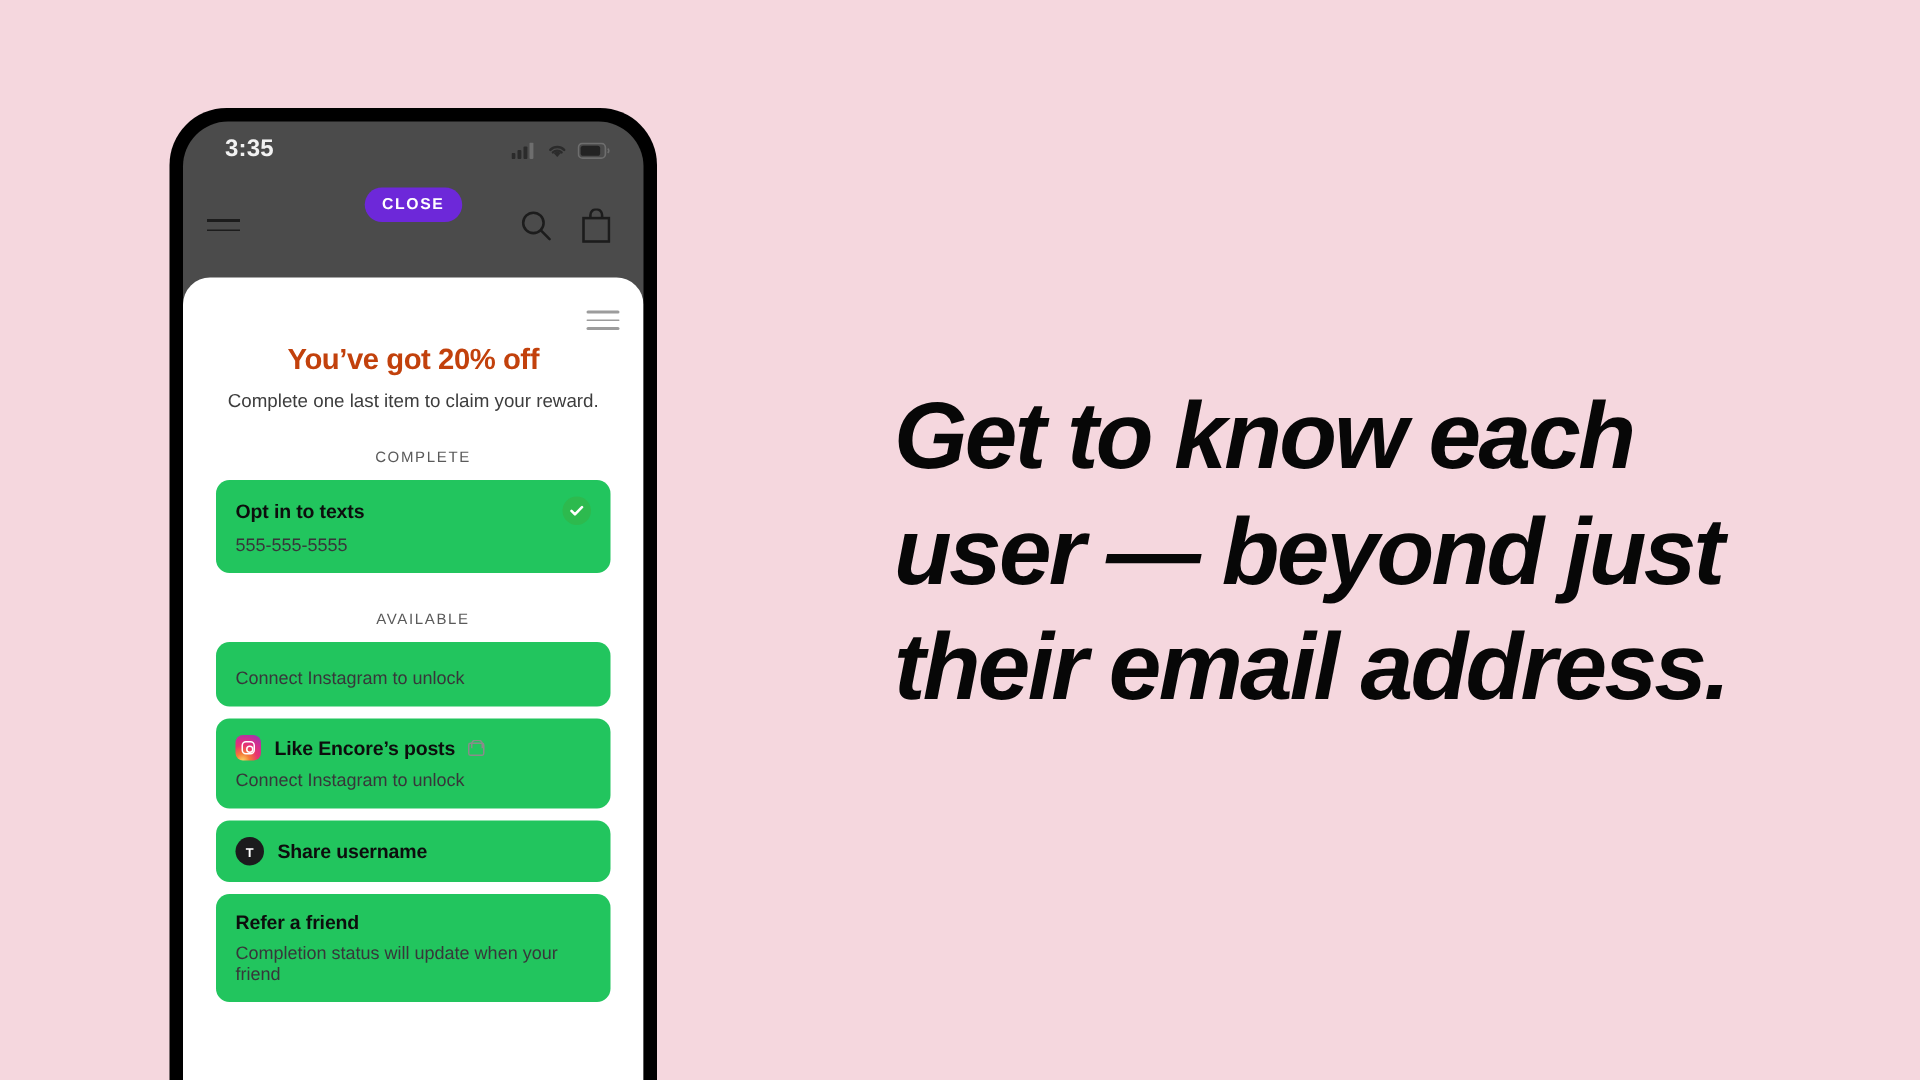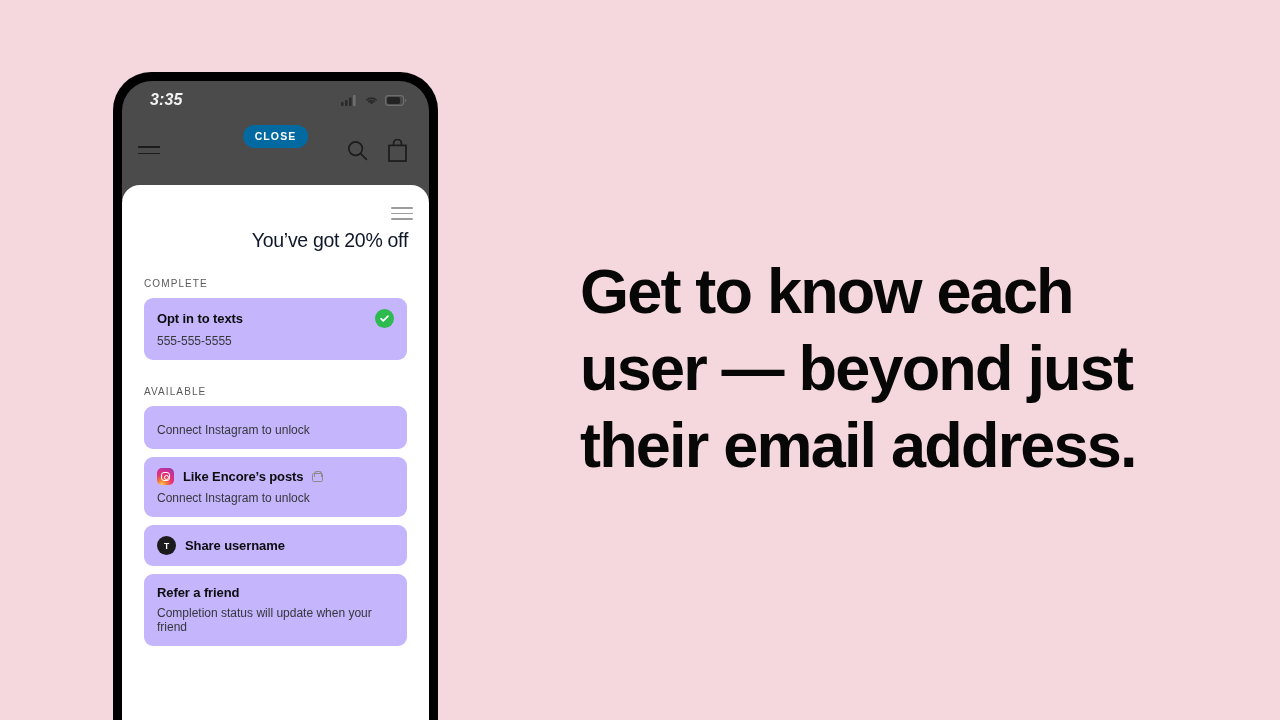--- a/index.html
+++ b/index.html
@@ -28,33 +28,32 @@
     overflow:hidden;
   }
 
   
   #status-bar{
     position:relative;
     height:38px;
     display:flex; align-items:center;
     justify-content:space-between;
     padding:0 22px 0 28px;
-    font-style:italic;
   }
   #status-time{
     color:#f2f2f2; font-size:16px; font-weight:700;
     letter-spacing:.1px;
   }
   #status-icons{ display:flex; align-items:center; gap:6px; }
 
   
   #close-pill{
     position:absolute; left:50%; top:44px;
     transform:translateX(-50%);
-    background:#0369a1; color:#fff;
+    background:#6d28d9; color:#fff;
     font-size:10.5px; font-weight:700; letter-spacing:1.1px;
     padding:5px 12px 6px; border-radius:20px;
     z-index:5;
   }
 
   
   #site-nav{
     height:62px;
     display:flex; align-items:center; justify-content:space-between;
     padding:0 22px 0 16px;
@@ -72,36 +71,36 @@
   }
   #sheet-menu-icon{
     position:absolute; right:16px; top:22px;
     display:flex; flex-direction:column; gap:4px;
     width:22px;
   }
   #sheet-menu-icon i{ display:block; height:1.6px; background:#9c9c9c; border-radius:1px; }
 
   #sheet-header{ padding:44px 12px 0; text-align:center; }
   #sheet-title{
-    font-size:19.5px; font-weight:400; color:#0f172a;
+    font-size:19.5px; font-weight:700; color:#c2410c;
     letter-spacing:-.3px;
-    text-align:right;
   }
   #sheet-subtitle{
     font-size:12.5px; color:#3d3d3d; margin-top:8px;
   }
 
   .section-label{
     font-size:10px; color:#5a5a5a;
     letter-spacing:1.1px; text-transform:uppercase;
     margin:26px 0 9px 13px;
+    text-align:center;
   }
 
   .task-card{
-    background:#c4b5fd;
+    background:#22c55e;
     border-radius:9px;
     margin:0 13px 8px;
     padding:11px 13px 12px;
   }
   .task-row{ display:flex; align-items:center; gap:9px; }
   .task-title{
     font-size:13px; font-weight:700; color:#0d0d0d;
     letter-spacing:-.1px;
   }
   .task-sub{
@@ -148,22 +147,23 @@
     width:19px; height:19px; border-radius:50%;
     background:#2dba4e;
     display:flex; align-items:center; justify-content:center;
     flex:0 0 auto;
   }
   .check-badge svg{ display:block; }
 
   
   #headline{
     position:absolute;
-    left:580px; top:253px;
+    left:596px; top:253px;
     width:620px;
+    font-style:italic;
   }
   #headline-text{
     font-family:"Liberation Sans", sans-serif;
     font-size:63px; font-weight:700;
     line-height:1.22;
     letter-spacing:-1.8px;
     color:#070707;
   }
 </style>
 </head>
@@ -216,20 +216,21 @@
     <div id="reward-sheet">
 
       <div id="sheet-menu-icon">
         <i></i>
           <i></i>
           <i></i>
       </div>
 
       <div id="sheet-header">
         <div id="sheet-title">You’ve got 20% off</div>
+        <div id="sheet-subtitle">Complete one last item to claim your reward.</div>
       </div>
 
       <div class="section-label">COMPLETE</div>
 
       <div class="task-card">
         <div class="task-row">
           <span class="task-title">Opt in to texts</span>
           <span class="spacer"></span>
           <span class="check-badge">
             <svg width="11" height="11" viewBox="0 0 11 11">

